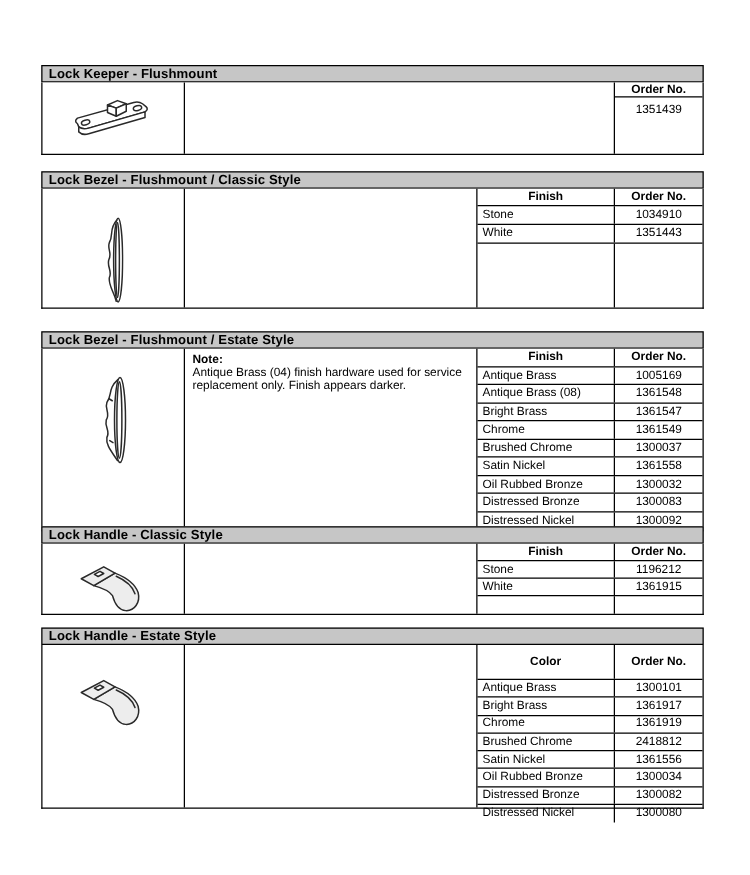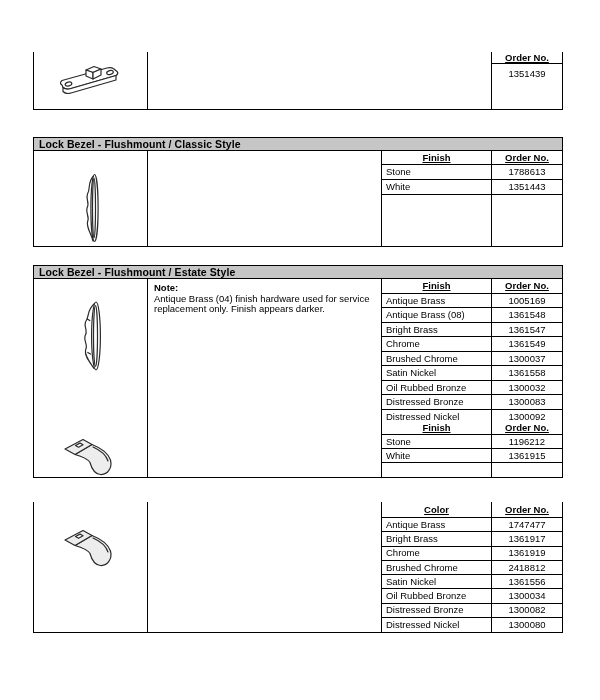--- a/index.html
+++ b/index.html
@@ -39,43 +39,46 @@
   .note .nlabel{font-weight:bold;display:block;}
 
   .rtab{box-sizing:border-box;display:flex;flex-direction:column;}
   .w2{width:180px}.w1{width:70px}
   .rrow{display:flex;box-sizing:border-box;flex:0 0 auto;}
   .fc{
     box-sizing:border-box;width:110px;border-right:1px solid var(--border,#000);
     display:flex;align-items:center;padding-left:4px;font-size:9.5px;line-height:1;
   }
   .oc{flex:1;display:flex;align-items:center;justify-content:center;font-size:9.5px;line-height:1;}
-  .hr{border-bottom:1px solid var(--border,#000);text-decoration:underline;}
+  .hr{border-bottom:1px solid var(--border,#000);}
   .hr .fc,.hr .oc{font-weight:bold;font-size:9.5px;}
   .hr .fc{justify-content:center;padding-left:0;}
   .dr{border-bottom:1px solid var(--border,#000);}
   .t1 .hr{height:12px}
   .t1 .dr{height:19px;border-bottom:none}
   .t2 .hr{height:14px}.t2 .dr{height:15px}
   .t4 .hr{height:14px}.t4 .dr{height:14px}
   .t3 .hr{height:15px}.t3 .dr{height:14.45px}
-  .t5 .hr{height:16px}.t5 .dr{height:14.25px}
+  .t5 .hr{height:28px}.t5 .dr{height:14.25px}
   .t3 .dr:last-child,.t5 .dr:last-child{border-bottom:none}
   .fill{flex:1 1 auto;border-bottom:none;}
 
   svg .ln{stroke:var(--line-art,#2a2a2a);stroke-width:1.2;fill:#fff;stroke-linejoin:round;stroke-linecap:round;}
   svg .ln2{stroke:var(--line-art,#2a2a2a);stroke-width:1.2;fill:none;stroke-linejoin:round;stroke-linecap:round;}
   svg .fillgray{fill:#ededed;}
 </style>
 </head>
 <body>
 
 <div class="page">
 
   <div class="sec" id="s1">
+    <div class="bar">
+      <span>Lock Keeper - Flushmount</span>
+    </div>
     <div class="tbl t1">
       <div class="colA">
         <svg width="72" height="40" viewBox="0 0 72 40">
           <path class="ln" d="M7,24 Q4,22 7,19.5 L52,7 Q56,6 59,8 L62,10.5 Q64,12.5 61,14.5 L16,27.5 Q11,29 8,26.5 Z"></path>
           <path class="ln" d="M8,26.5 L8,30.5 Q11,33.5 16,32 L61,19 L61,14.5 L16,27.5 Q11,29 8,26.5 Z"></path>
           <ellipse class="ln" cx="13.5" cy="23" rx="3.4" ry="1.9" transform="rotate(-16 13.5 23)"></ellipse>
           <ellipse class="ln" cx="55" cy="11.5" rx="3.4" ry="1.9" transform="rotate(-16 55 11.5)"></ellipse>
           <path class="ln" d="M31,9 L39,5.5 L46,8 L38,11.5 Z"></path>
           <path class="ln" d="M31,9 L31,15 L38,18 L38,11.5 Z"></path>
           <path class="ln" d="M38,11.5 L46,8 L46,14 L38,18 Z"></path>
@@ -107,21 +110,21 @@
         </svg>
       </div>
       <div class="colB"></div>
       <div class="rtab w2">
         <div class="rrow hr">
           <div class="fc">Finish</div>
           <div class="oc">Order No.</div>
         </div>
         <div class="rrow dr">
           <div class="fc">Stone</div>
-          <div class="oc">1788613</div>
+          <div class="oc">1034910</div>
         </div>
         <div class="rrow dr">
           <div class="fc">White</div>
           <div class="oc">1351443</div>
         </div>
         <div class="rrow fill">
           <div class="fc"></div>
           <div class="oc"></div>
         </div>
       </div>
@@ -187,20 +190,23 @@
         </div>
         <div class="rrow dr">
           <div class="fc">Distressed Nickel</div>
           <div class="oc">1300092</div>
         </div>
       </div>
     </div>
   </div>
 
   <div class="sec" id="s4">
+    <div class="bar">
+      <span>Lock Handle - Classic Style</span>
+    </div>
     <div class="tbl t4">
       <div class="colA">
         <svg width="62" height="44" viewBox="0 0 62 44">
           <path class="ln fillgray" d="M15,19.5 L32,9.5 C41,13 48,18 50.5,25 C52.5,33 47.5,40 40.5,39.5 C34,39 31.5,33 30,27.5 C27,23 20.5,21 15,19.5 Z"></path>
           <path class="ln2" d="M33,12 C41,15.5 46,20 48,26"></path>
           <path class="ln fillgray" d="M5,14 L23,4.5 L32,9.5 L15,19.5 Z"></path>
           <path class="ln" d="M15.5,10.5 l4.5,-2.4 l3,1.7 l-4.5,2.4 Z"></path>
         </svg>
       </div>
       <div class="colB"></div>
@@ -219,38 +225,41 @@
         </div>
         <div class="rrow fill">
           <div class="fc"></div>
           <div class="oc"></div>
         </div>
       </div>
     </div>
   </div>
 
   <div class="sec" id="s5">
+    <div class="bar">
+      <span>Lock Handle - Estate Style</span>
+    </div>
     <div class="tbl t5">
       <div class="colA">
         <svg width="62" height="44" viewBox="0 0 62 44">
           <path class="ln fillgray" d="M15,19.5 L32,9.5 C41,13 48,18 50.5,25 C52.5,33 47.5,40 40.5,39.5 C34,39 31.5,33 30,27.5 C27,23 20.5,21 15,19.5 Z"></path>
           <path class="ln2" d="M33,12 C41,15.5 46,20 48,26"></path>
           <path class="ln fillgray" d="M5,14 L23,4.5 L32,9.5 L15,19.5 Z"></path>
           <path class="ln" d="M15.5,10.5 l4.5,-2.4 l3,1.7 l-4.5,2.4 Z"></path>
         </svg>
       </div>
       <div class="colB"></div>
       <div class="rtab w2">
         <div class="rrow hr">
           <div class="fc">Color</div>
           <div class="oc">Order No.</div>
         </div>
         <div class="rrow dr">
           <div class="fc">Antique Brass</div>
-          <div class="oc">1747477</div>
+          <div class="oc">1300101</div>
         </div>
         <div class="rrow dr">
           <div class="fc">Bright Brass</div>
           <div class="oc">1361917</div>
         </div>
         <div class="rrow dr">
           <div class="fc">Chrome</div>
           <div class="oc">1361919</div>
         </div>
         <div class="rrow dr">

